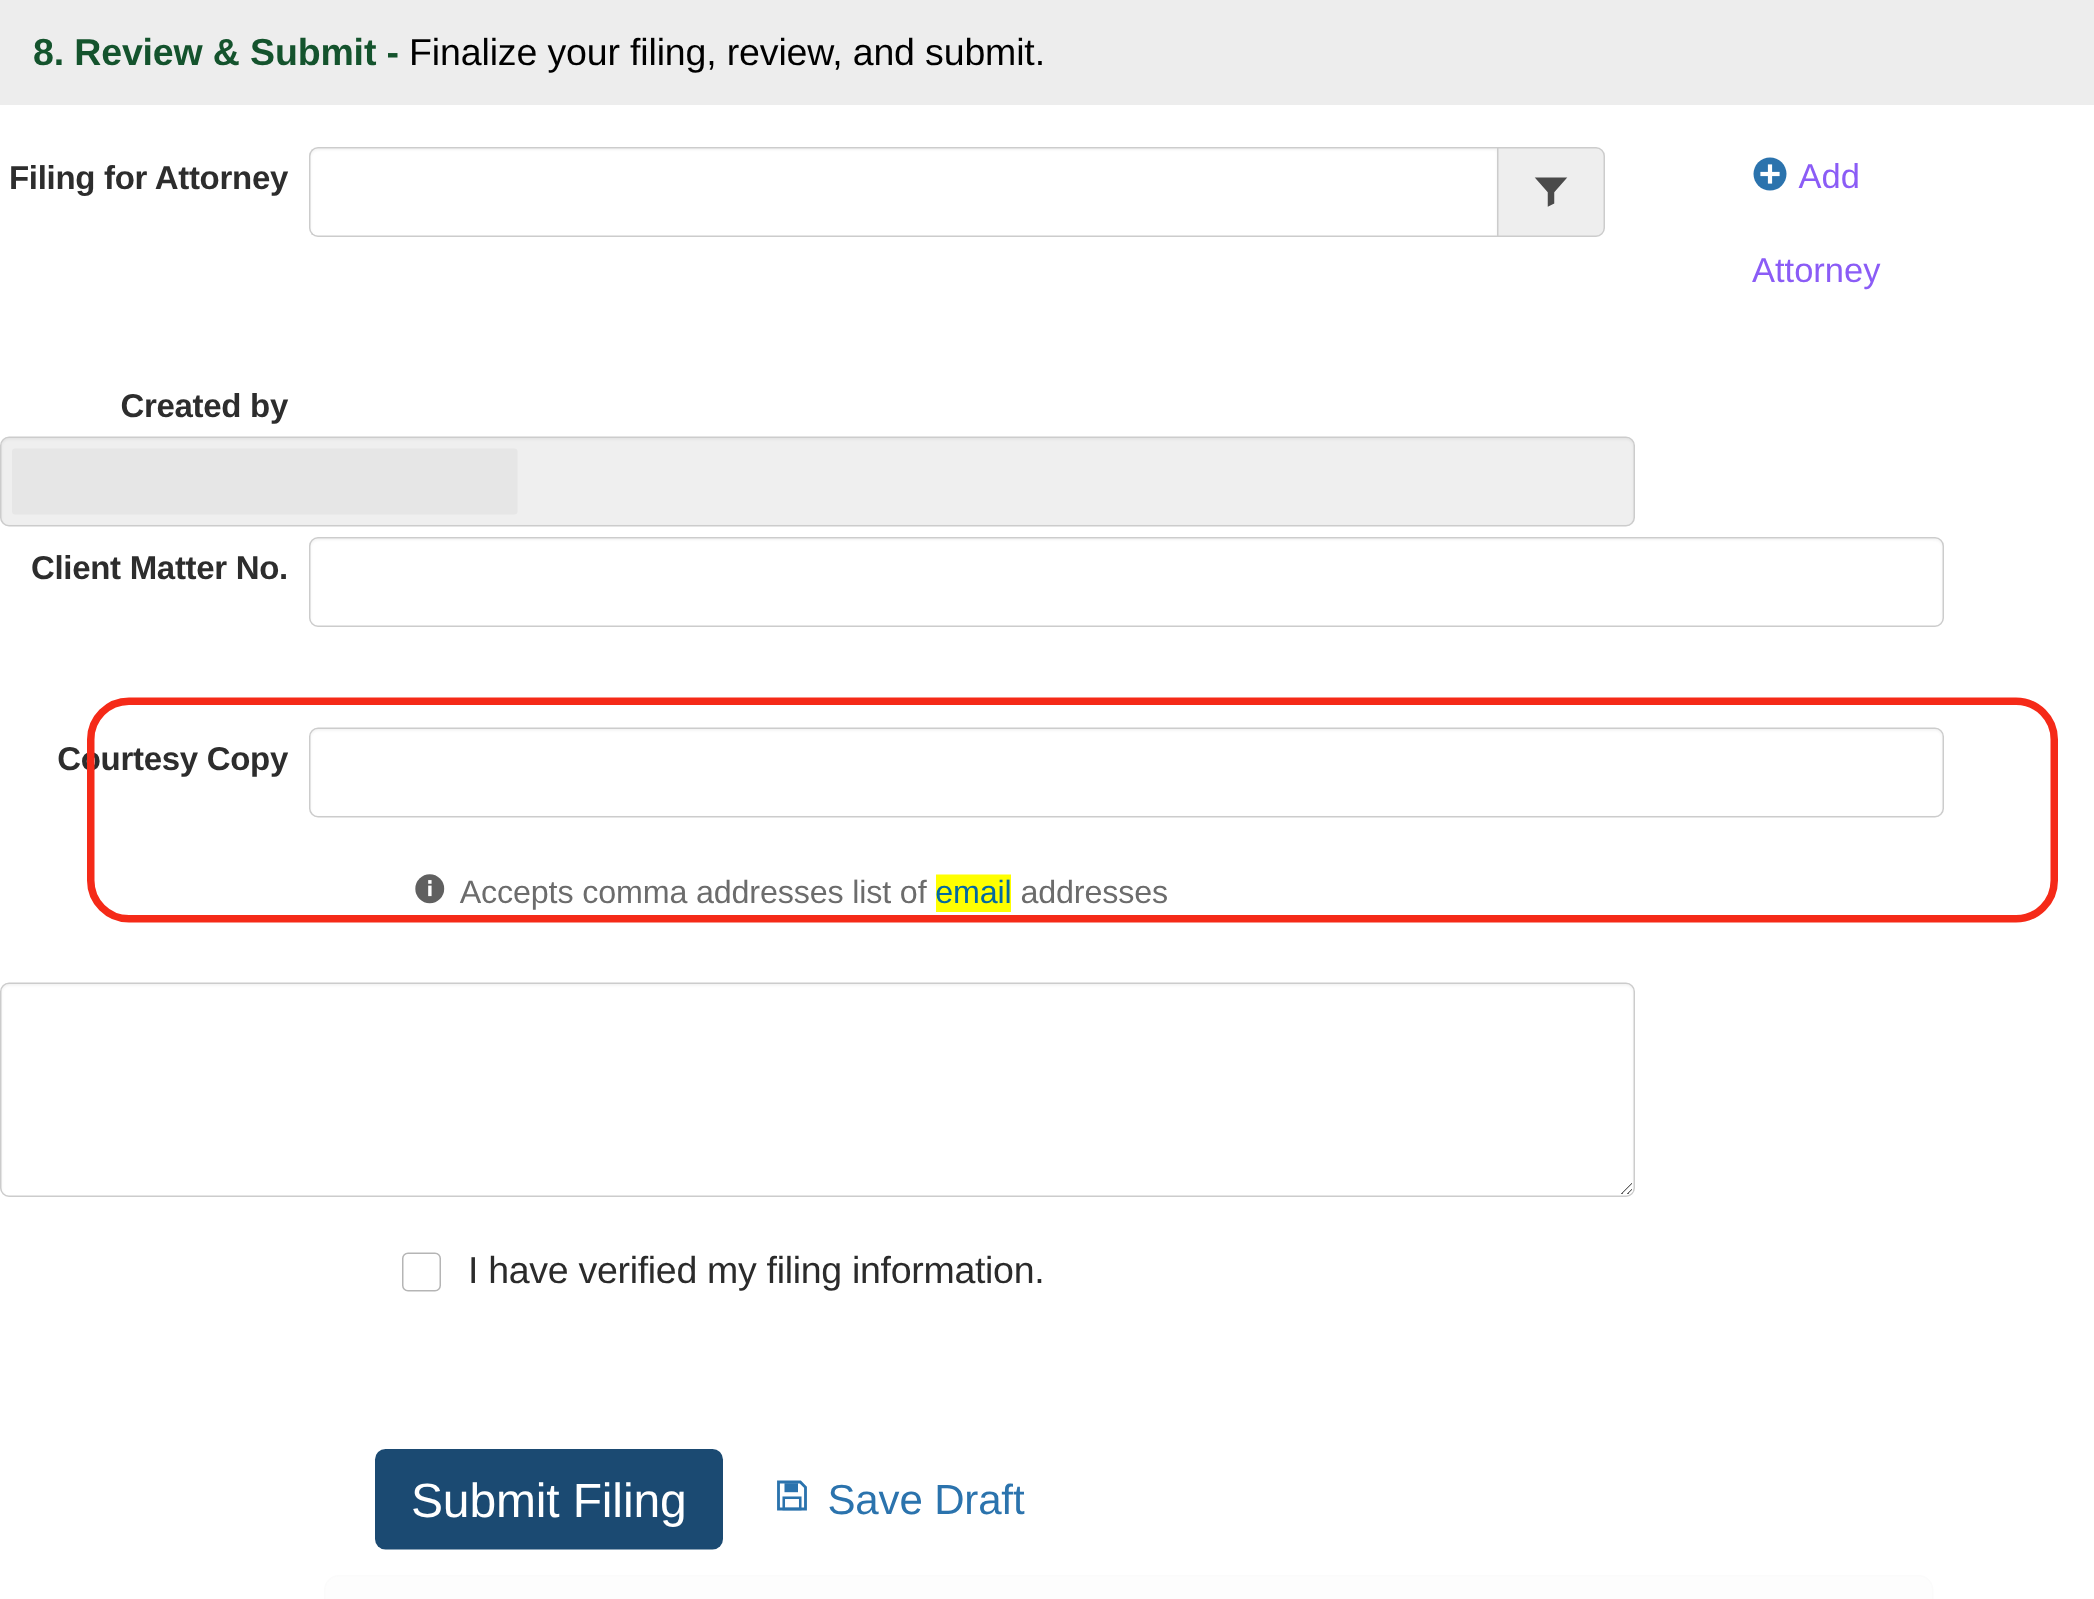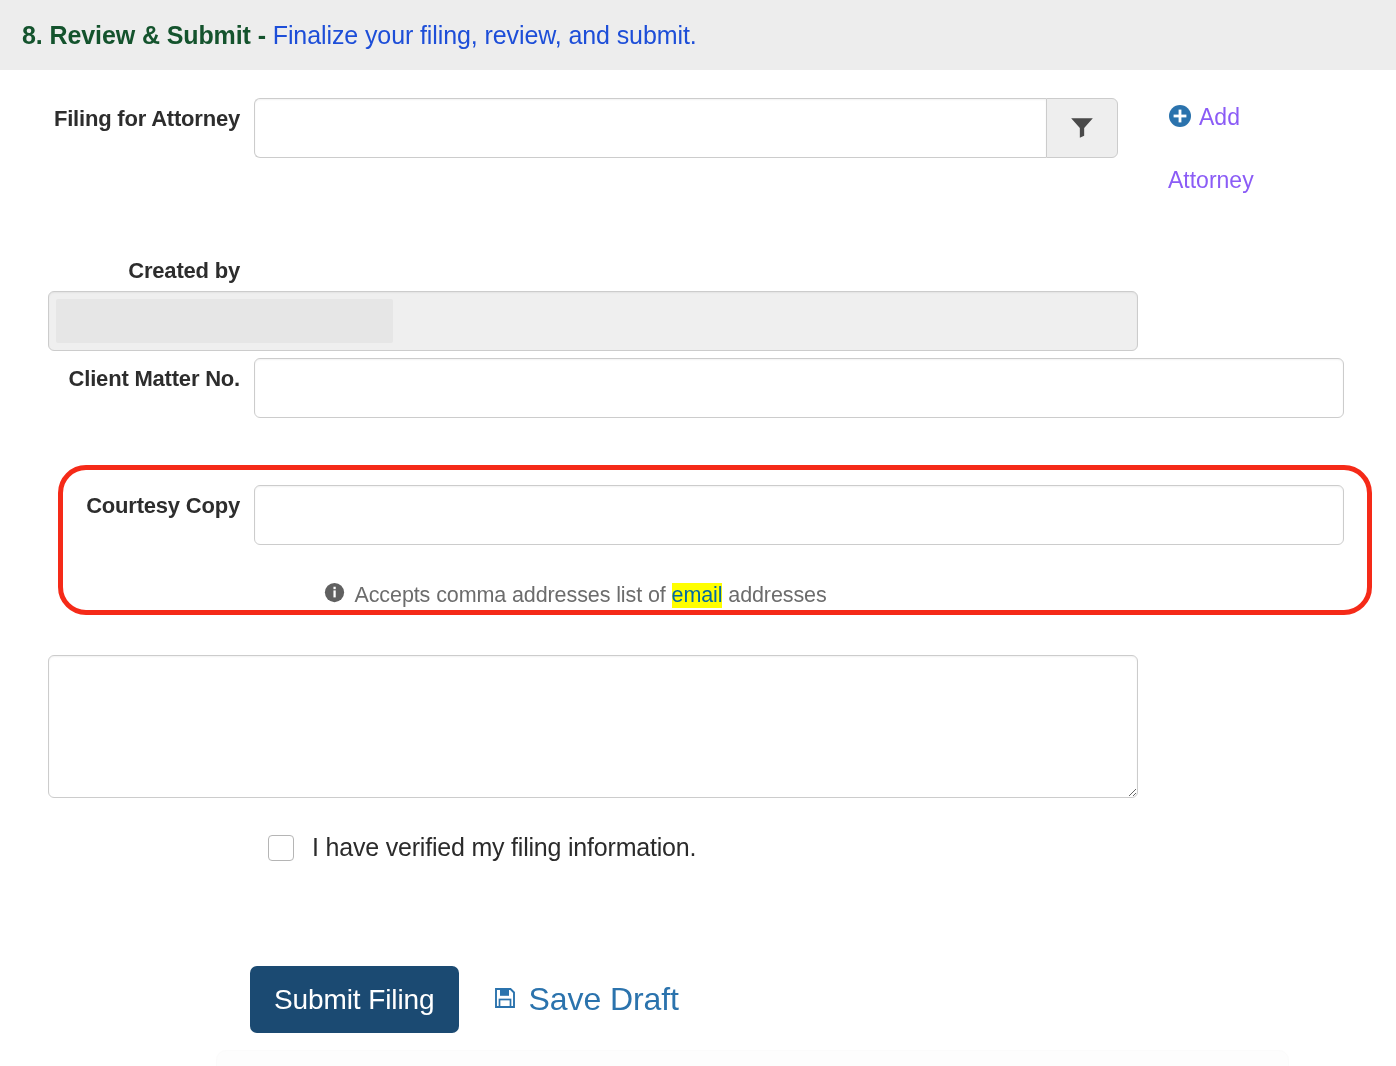--- a/index.html
+++ b/index.html
@@ -32,38 +32,37 @@
   .section-header .step-title {
     font-size: 25px;
     font-weight: bold;
     color: #14532d;
     letter-spacing: -0.1px;
     white-space: pre;
   }
   .section-header .step-desc {
     font-size: 25px;
     font-weight: normal;
-    color: #1d4ed8;
+    color: #000000;
     letter-spacing: -0.1px;
     white-space: pre;
   }
 
   
   .form-body {
     position: absolute;
     left: 0;
     top: 70px;
     width: 1396px;
   }
 
   .form-row {
     position: absolute;
     display: flex;
     align-items: flex-start;
-    margin-left: 48px;
   }
 
   .field-label {
     width: 206px;
     text-align: right;
     padding-right: 14px;
     font-size: 22px;
     font-weight: bold;
     color: #2d2d2d;
     line-height: 41px;
@@ -233,30 +232,30 @@
     left: 250px;
     top: 966px;
     display: flex;
     align-items: center;
   }
   .submit-btn {
     background: #1b4a72;
     color: #ffffff;
     border: none;
     border-radius: 7px;
-    font-size: 28px;
+    font-size: 32px;
     font-family: "Liberation Sans", sans-serif;
     padding: 16px 24px;
     height: 67px;
     cursor: pointer;
     letter-spacing: -0.1px;
   }
   .save-draft {
     margin-left: 34px;
-    font-size: 32px;
+    font-size: 28px;
     color: #2b73ad;
     display: flex;
     align-items: center;
     cursor: pointer;
     letter-spacing: -0.1px;
   }
   .save-draft .save-icon {
     display: inline-block;
     margin-right: 12px;
   }

